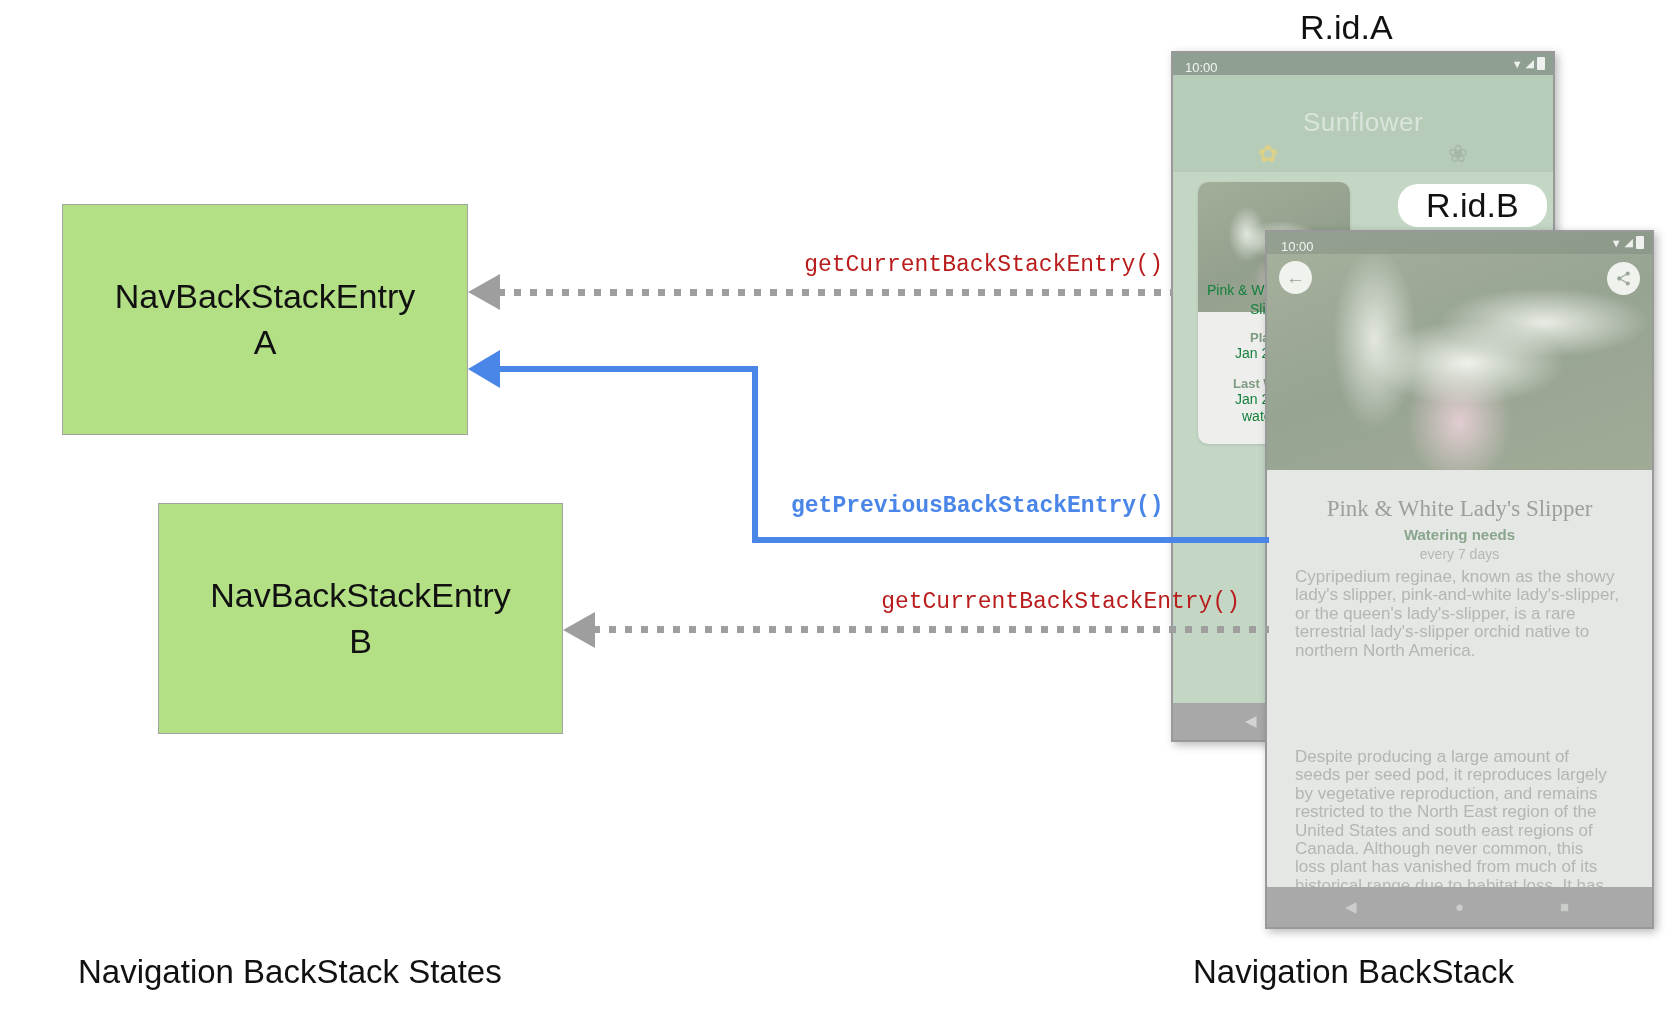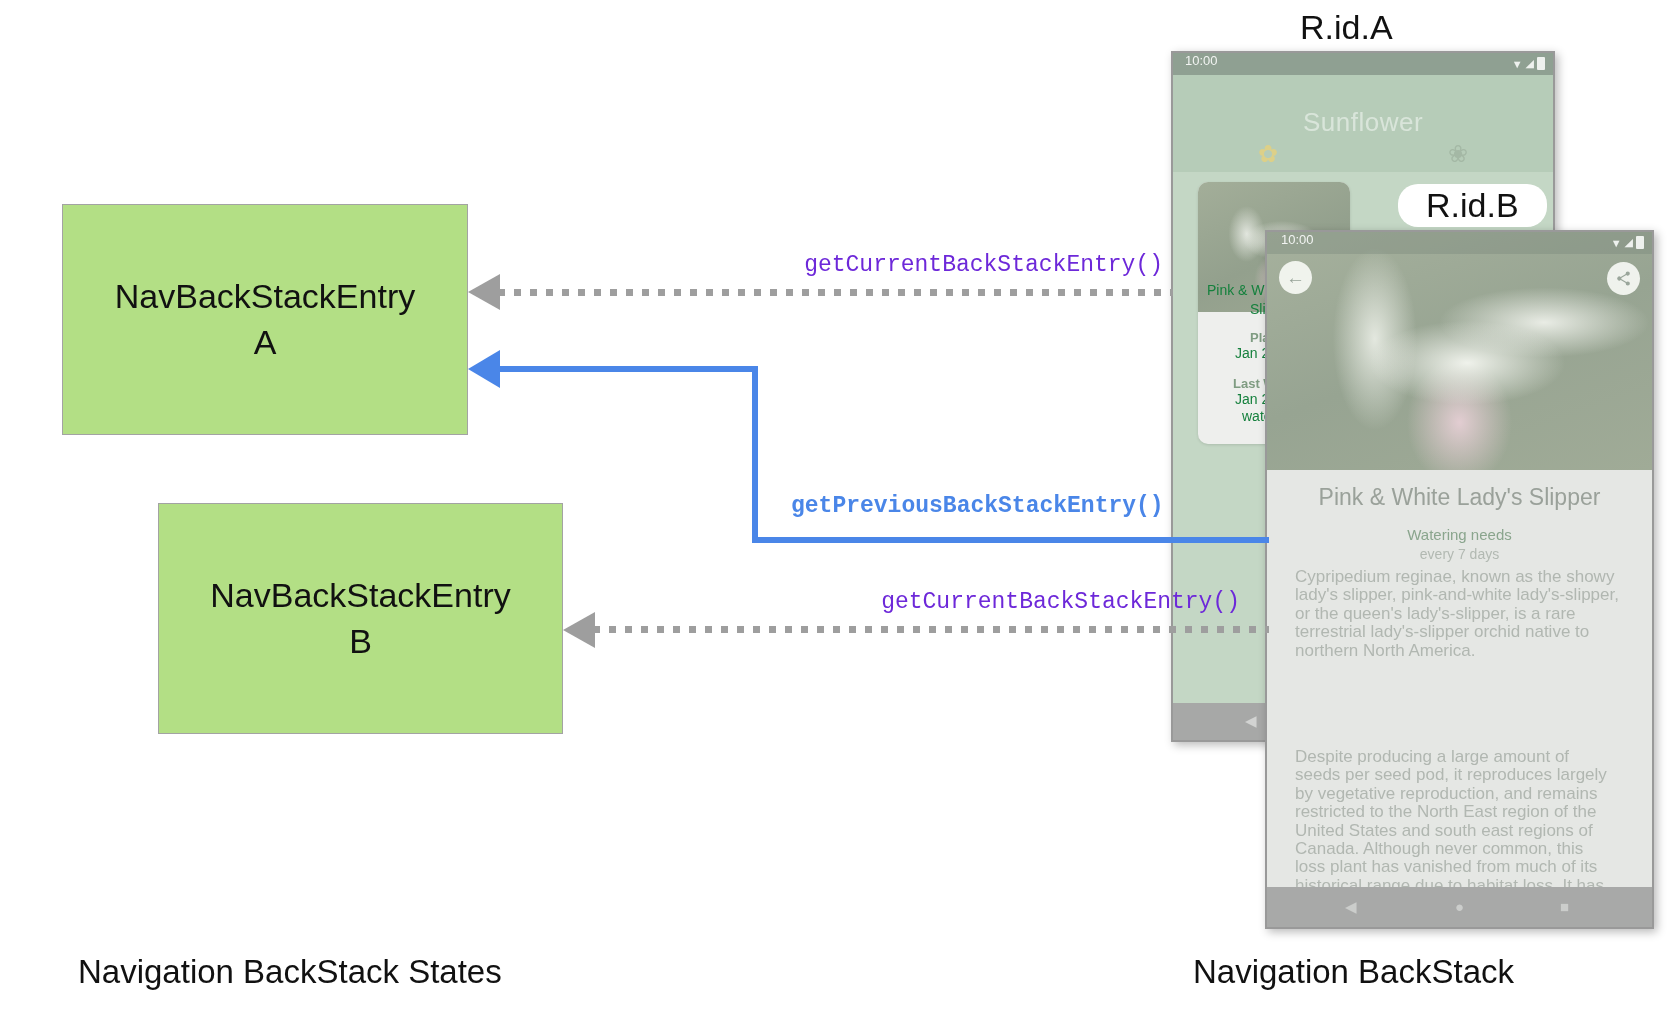--- a/index.html
+++ b/index.html
@@ -13,29 +13,29 @@
             align-items:center; justify-content:center; font-size:34px; color:#111; line-height:1.35; z-index:1;}
   .caption { font-size:33px; color:#111; z-index:1;}
   .phone-label { font-size:34px; color:#111; z-index:6; }
 
   
   .dotline { height:7px; background:repeating-linear-gradient(90deg,#9e9e9e 0,#9e9e9e 7px,transparent 7px,transparent 16px); z-index:5;}
   .head-gray { width:0; height:0; border-top:18px solid transparent; border-bottom:18px solid transparent; border-right:32px solid #9e9e9e; z-index:5;}
   .head-blue { width:0; height:0; border-top:19px solid transparent; border-bottom:19px solid transparent; border-right:32px solid #4a86e8; z-index:5;}
   .blueseg { background:#4a86e8; z-index:5;}
   .codelabel { font-family:"Liberation Mono","DejaVu Sans Mono",monospace; font-size:23px; width:372px; text-align:right; z-index:5; white-space:nowrap;}
-  .codelabel.gray { color:#6d28d9; }
+  .codelabel.gray { color:#b91c1c; }
   .codelabel.blue { color:#4a86e8; font-weight:bold; }
 
   
   .phone { border:2px solid #999; box-shadow:3px 3px 9px rgba(0,0,0,0.28); overflow:hidden; }
   #phone-a { left:1171px; top:51px; width:384px; height:691px; background:#c4d7c5; z-index:2;}
   #phone-b { left:1265px; top:230px; width:389px; height:699px; background:#e5e7e4; z-index:3;}
 
-  .statusbar { left:0; top:0; right:0; height:22px; display:flex; align-items:flex-start; color:#f2f4f2; font-size:13px; }
+  .statusbar { left:0; top:0; right:0; height:22px; display:flex; align-items:flex-end; color:#f2f4f2; font-size:13px; }
   .statusbar .time { margin-left:12px; }
   .statusicons { position:absolute; right:8px; top:4px; display:flex; align-items:center; gap:3px; color:#eef1ee; font-size:11px;}
   .batt { width:8px; height:13px; background:#eef1ee; border-radius:1px; }
 
   
   .appbar-a { left:0; top:22px; width:380px; height:97px; background:#b6ccb8; }
   .app-title { width:100%; text-align:center; top:32px; font-size:26px; color:#d9e5da; letter-spacing:.5px;}
   .tab { width:190px; text-align:center; top:62px; height:57px; }
   .tab .ticon { display:block; font-size:24px; height:34px; line-height:34px;}
   .tab .tlabel { display:block; font-size:13px; letter-spacing:1.5px; }
@@ -60,21 +60,21 @@
         radial-gradient(ellipse 140px 60px at 52% 55%, rgba(244,246,240,.95), rgba(244,246,240,0) 70%),
         radial-gradient(ellipse 60px 130px at 28% 45%, rgba(240,243,236,.85), transparent 70%),
         radial-gradient(ellipse 150px 50px at 72% 38%, rgba(242,244,238,.9), transparent 70%),
         radial-gradient(ellipse 70px 85px at 50% 80%, rgba(230,207,213,.95), transparent 75%),
         linear-gradient(160deg,#a6b19d,#97a492 50%,#a0ab97);}
   .statusb { left:0; top:0; width:385px; height:22px; background:rgba(118,132,120,0.35);}
   .circlebtn { width:33px; height:33px; border-radius:50%; background:rgba(246,248,244,0.92);
                display:flex; align-items:center; justify-content:center; color:#97a399; }
   .sheet-b { left:0; top:238px; width:385px; height:457px; background:#e5e7e4; }
   .title-b { width:100%; text-align:center; top:250px; font-size:23px; color:#9aa19a;}
-  .wlabel { width:100%; text-align:center; top:292px; font-size:15px; font-weight:normal; color:#8aa58d;}
+  .wlabel { width:100%; text-align:center; top:292px; font-size:15px; font-weight:bold; color:#8aa58d;}
   .wvalue { width:100%; text-align:center; top:312px; font-size:14px; color:#b2b9b2;}
   .para { left:28px; width:335px; font-size:17px; line-height:18.4px; color:#b1b7b1; }
   .navbar-b { left:0; bottom:0; width:385px; height:40px; background:#a8a9a8; color:#cbcdcb; z-index:4;}
   .navbar-b .nicon { position:absolute; top:11px; font-size:15px;}
 
   .ridb-box { background:#ffffff; padding:2px 28px;border-radius:20px; }
 </style>
 </head>
 <body>
 
@@ -154,21 +154,21 @@
       <span>←</span>
     </div>
 
     <div class="abs circlebtn" style="left:340px; top:30px;">
       <svg width="17" height="17" viewBox="0 0 24 24">
         <path fill="#9aa69b" d="M18 16.1c-.76 0-1.44.3-1.96.77L8.9 12.7c.05-.23.08-.46.08-.7s-.03-.47-.08-.7l7.05-4.11A2.9 2.9 0 0 0 18 8a2.95 2.95 0 1 0-2.95-2.95c0 .24.03.47.08.7L8.08 9.86a2.95 2.95 0 1 0 0 4.28l7.12 4.16c-.05.21-.08.43-.08.65A2.94 2.94 0 1 0 18 16.1z"></path>
       </svg>
     </div>
 
     <div class="abs sheet-b">
-      <div class="abs title-b" style="top:14px;">Pink &amp; White Lady's Slipper</div>
+      <div class="abs title-b" style="top:26px;font-family:Liberation Serif, serif;">Pink &amp; White Lady's Slipper</div>
       <div class="abs wlabel" style="top:56px;">Watering needs</div>
       <div class="abs wvalue" style="top:76px;">every 7 days</div>
 
       <div class="abs para" style="top:98px;">
         <div>Cypripedium reginae, known as the showy</div>
         <div>lady's slipper, pink-and-white lady's-slipper,</div>
         <div>or the queen's lady's-slipper, is a rare</div>
         <div>terrestrial lady's-slipper orchid native to</div>
         <div>northern North America.</div>
       </div>

